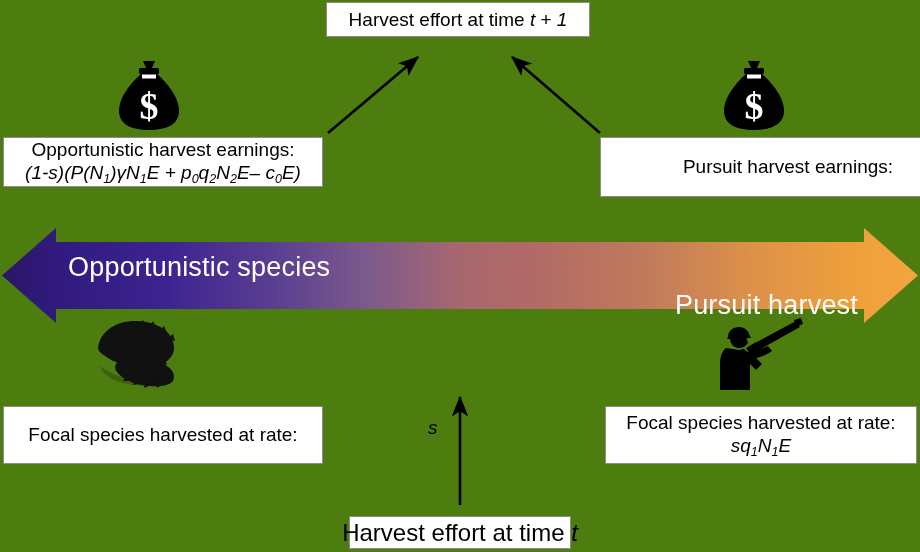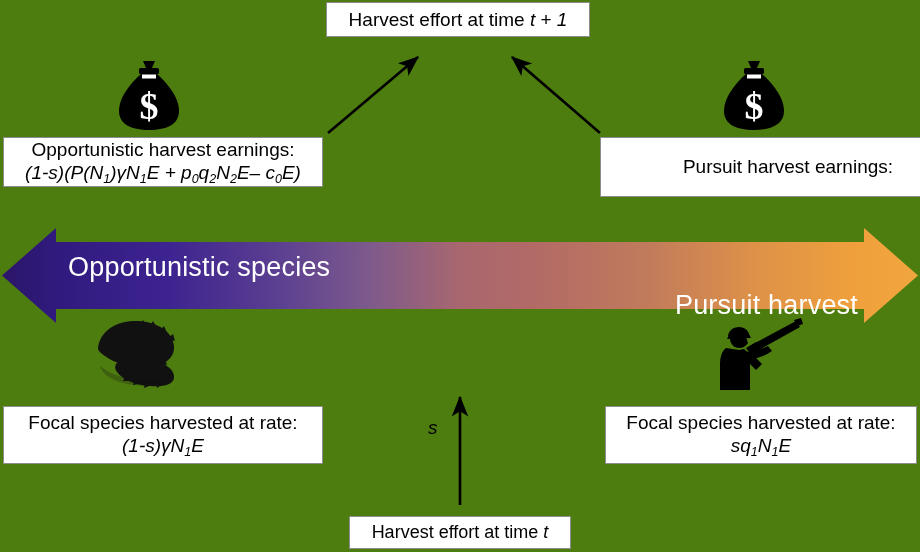--- a/index.html
+++ b/index.html
@@ -33,21 +33,21 @@
   .box .ln1 { font-size: 19px; white-space: nowrap; }
   .box .ln2 { font-size: 19px; font-style: italic; white-space: nowrap; }
 
   
   #box-top {
     left: 326px; top: 2px; width: 264px; height: 35px;
     font-size: 19px;
   }
   #box-bottom {
     left: 349px; top: 516px; width: 222px; height: 33px;
-    font-size: 18px;
+    font-size: 24px;
   }
   #box-top .lbl, #box-bottom .lbl { white-space: nowrap; }
 
   
   #box-opp-earn   { left: 3px;   top: 137px; width: 320px; height: 50px; }
   #box-pur-earn   { left: 600px; top: 137px; width: 376px; height: 60px; }
   #box-opp-rate   { left: 3px;   top: 406px; width: 320px; height: 58px; }
   #box-pur-rate   { left: 605px; top: 406px; width: 312px; height: 58px; }
 
   
@@ -222,21 +222,20 @@
       <path d="M38,30 L48,24 L53,31 L43,37 Z"></path>
 
       <path d="M47,25 L88,3 L92,9 L51,32 Z"></path>
 
       <path d="M86,2 L93,0 L95,6 L89,8 Z"></path>
     </g>
   </svg>
 
   <div class="box" id="box-opp-rate">
     <span class="ln1">Focal species harvested at rate:</span>
-    <span class="ln2">(1-s)γN<sub>1</sub>E</span>
   </div>
 
   <div class="box" id="box-pur-rate">
     <span class="ln1">Focal species harvested at rate:</span>
     <span class="ln2">sq<sub>1</sub>N<sub>1</sub>E</span>
   </div>
 
   <svg class="connector" id="arrow-bottom-up" viewBox="0 0 40 125">
     <defs>
       <marker id="ah3" markerWidth="9" markerHeight="9" refX="7.5" refY="3.2" orient="auto">

